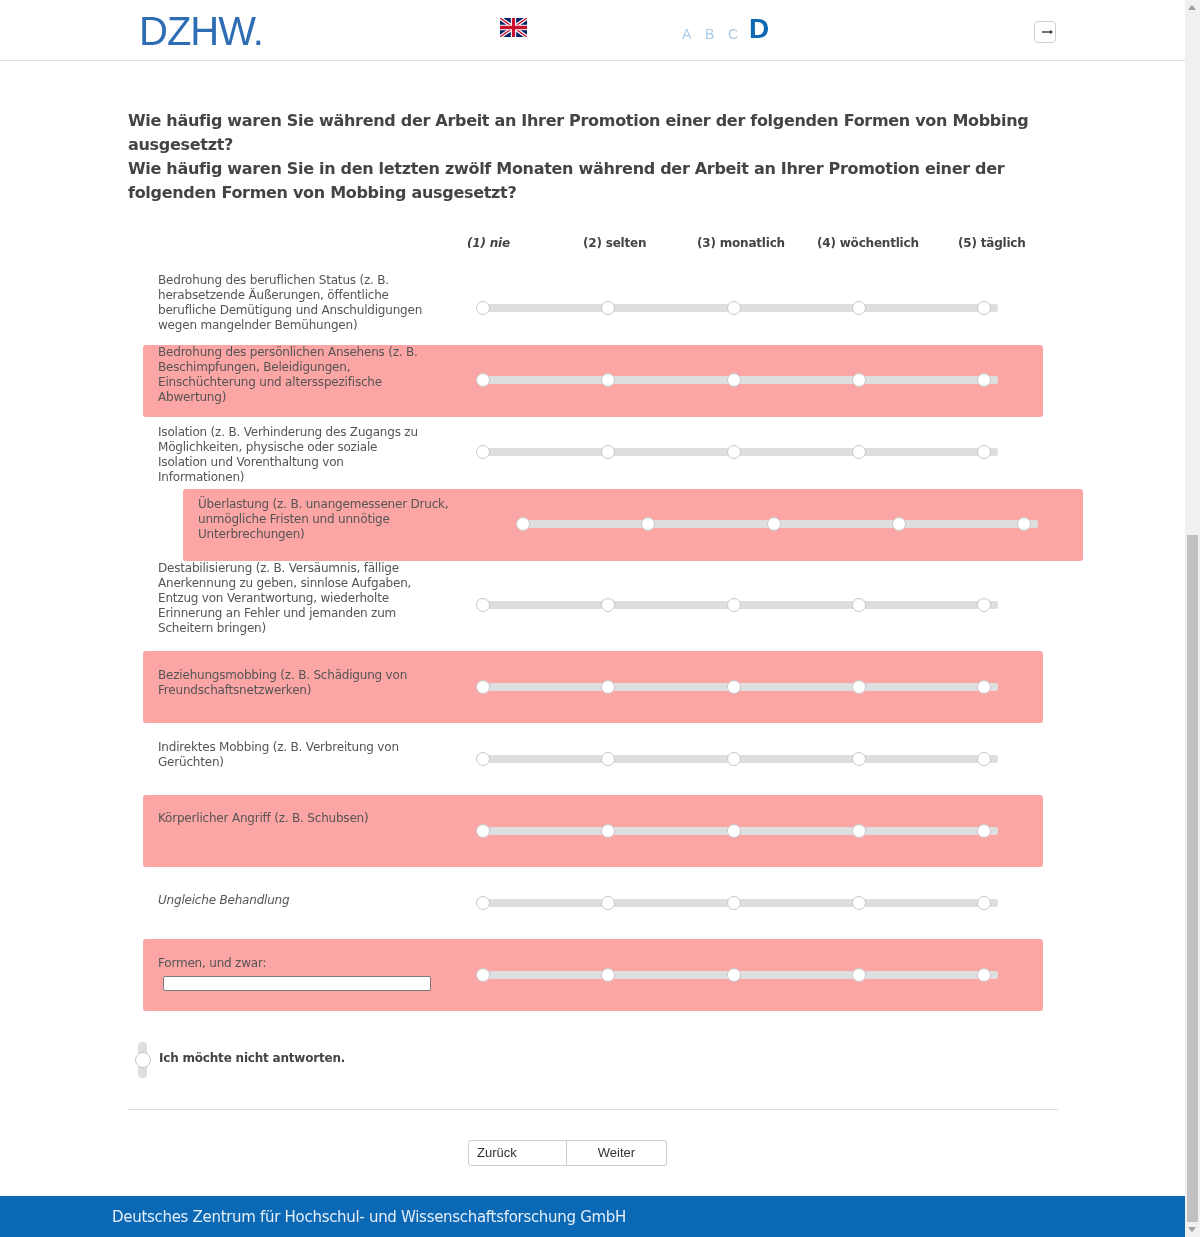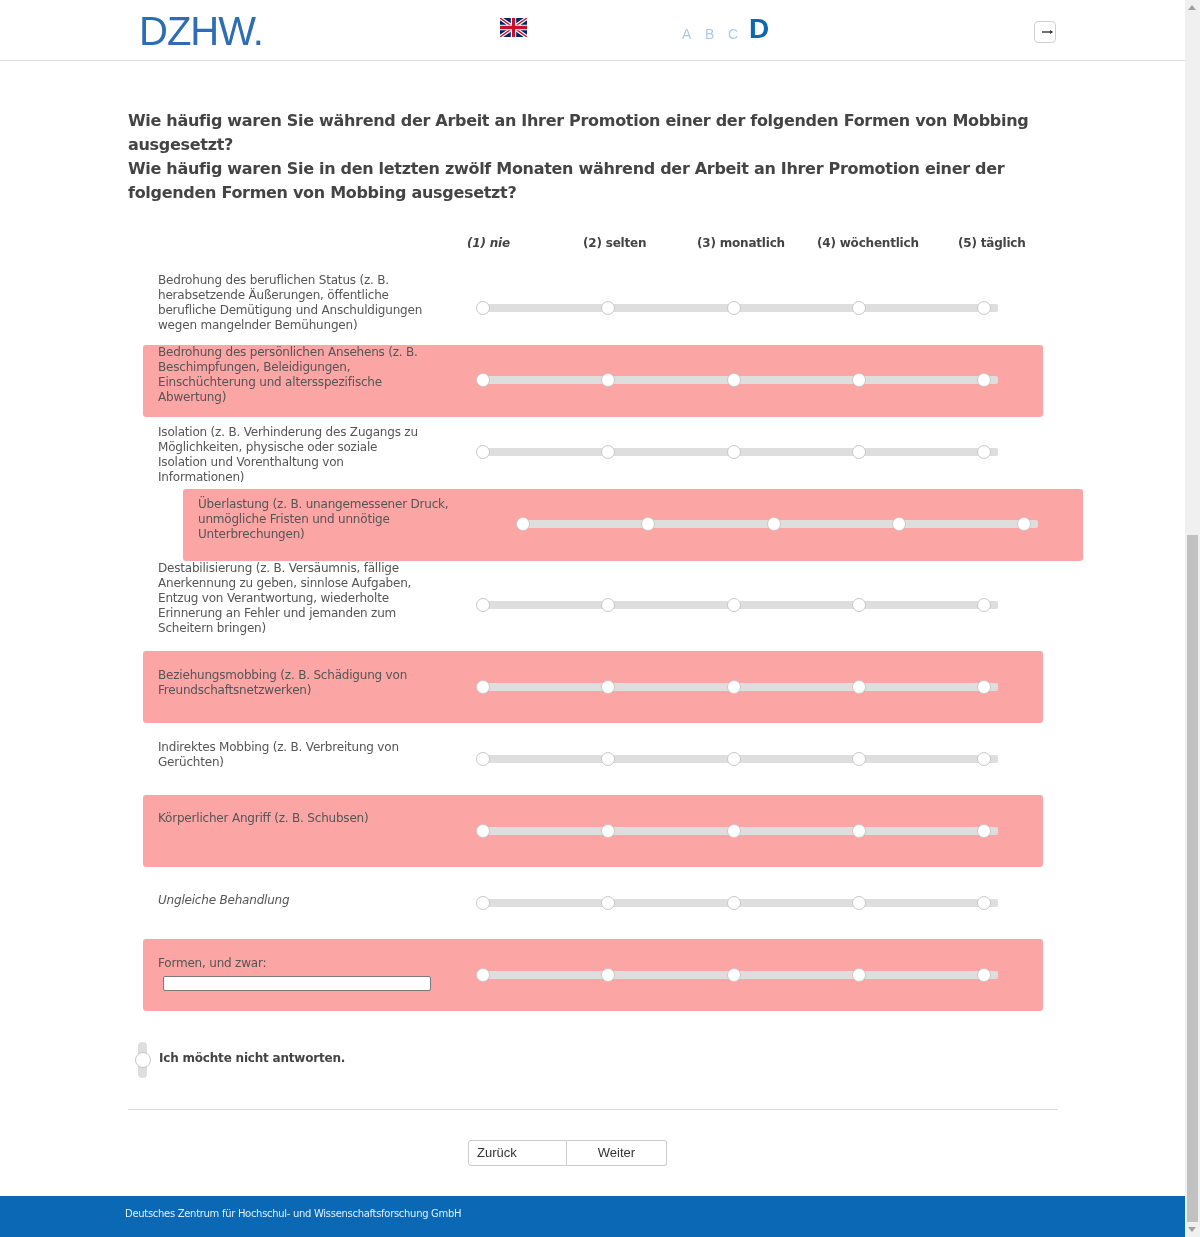--- a/index.html
+++ b/index.html
@@ -42,21 +42,21 @@
   .noans-label { position:absolute; left:159px; top:1051px; font-size:12px; font-weight:bold; color:#444; font-family:"DejaVu Sans",sans-serif; letter-spacing:-0.2px; }
 
   .divider { position:absolute; left:128px; top:1109px; width:930px; height:1px; background:#dddddd; }
 
   .btn-group { position:absolute; left:468px; top:1140px; display:flex; }
   .btn { width:99px; height:26px; border:1px solid #cccccc; background:#fff; font-family:"Liberation Sans",sans-serif; font-size:13px; color:#333; text-align:left; padding:0 8px; box-sizing:border-box; line-height:24px; }
   .btn.first { border-radius:3px 0 0 3px; }
   .btn.last { border-left:none; border-radius:0 3px 3px 0; width:100px;text-align:center; }
 
   .footer { position:absolute; left:0; top:1196px; width:1185px; height:41px; background:#0a68b4; }
-  .footer-text { position:absolute; left:125px; top:12px; color:#e6eef7; font-size:10px; font-family:"DejaVu Sans",sans-serif; letter-spacing:-0.3px; }
+  .footer-text { position:absolute; left:112px; top:12px; color:#e6eef7; font-size:15px; font-family:"DejaVu Sans",sans-serif; letter-spacing:-0.3px; }
 
   
   .scrollbar { position:absolute; left:1185px; top:0; width:15px; height:1237px; background:#f0f0f0; }
   .scroll-up { position:absolute; left:3px; top:5px; width:0; height:0; border-left:4px solid transparent; border-right:4px solid transparent; border-bottom:5px solid #a0a0a0; }
   .scroll-down { position:absolute; left:3px; bottom:5px; width:0; height:0; border-left:4px solid transparent; border-right:4px solid transparent; border-top:5px solid #a0a0a0; }
   .scroll-thumb { position:absolute; left:2px; top:535px; width:11px; height:687px; background:#c1c1c1; }
 </style>
 </head>
 <body>
 

